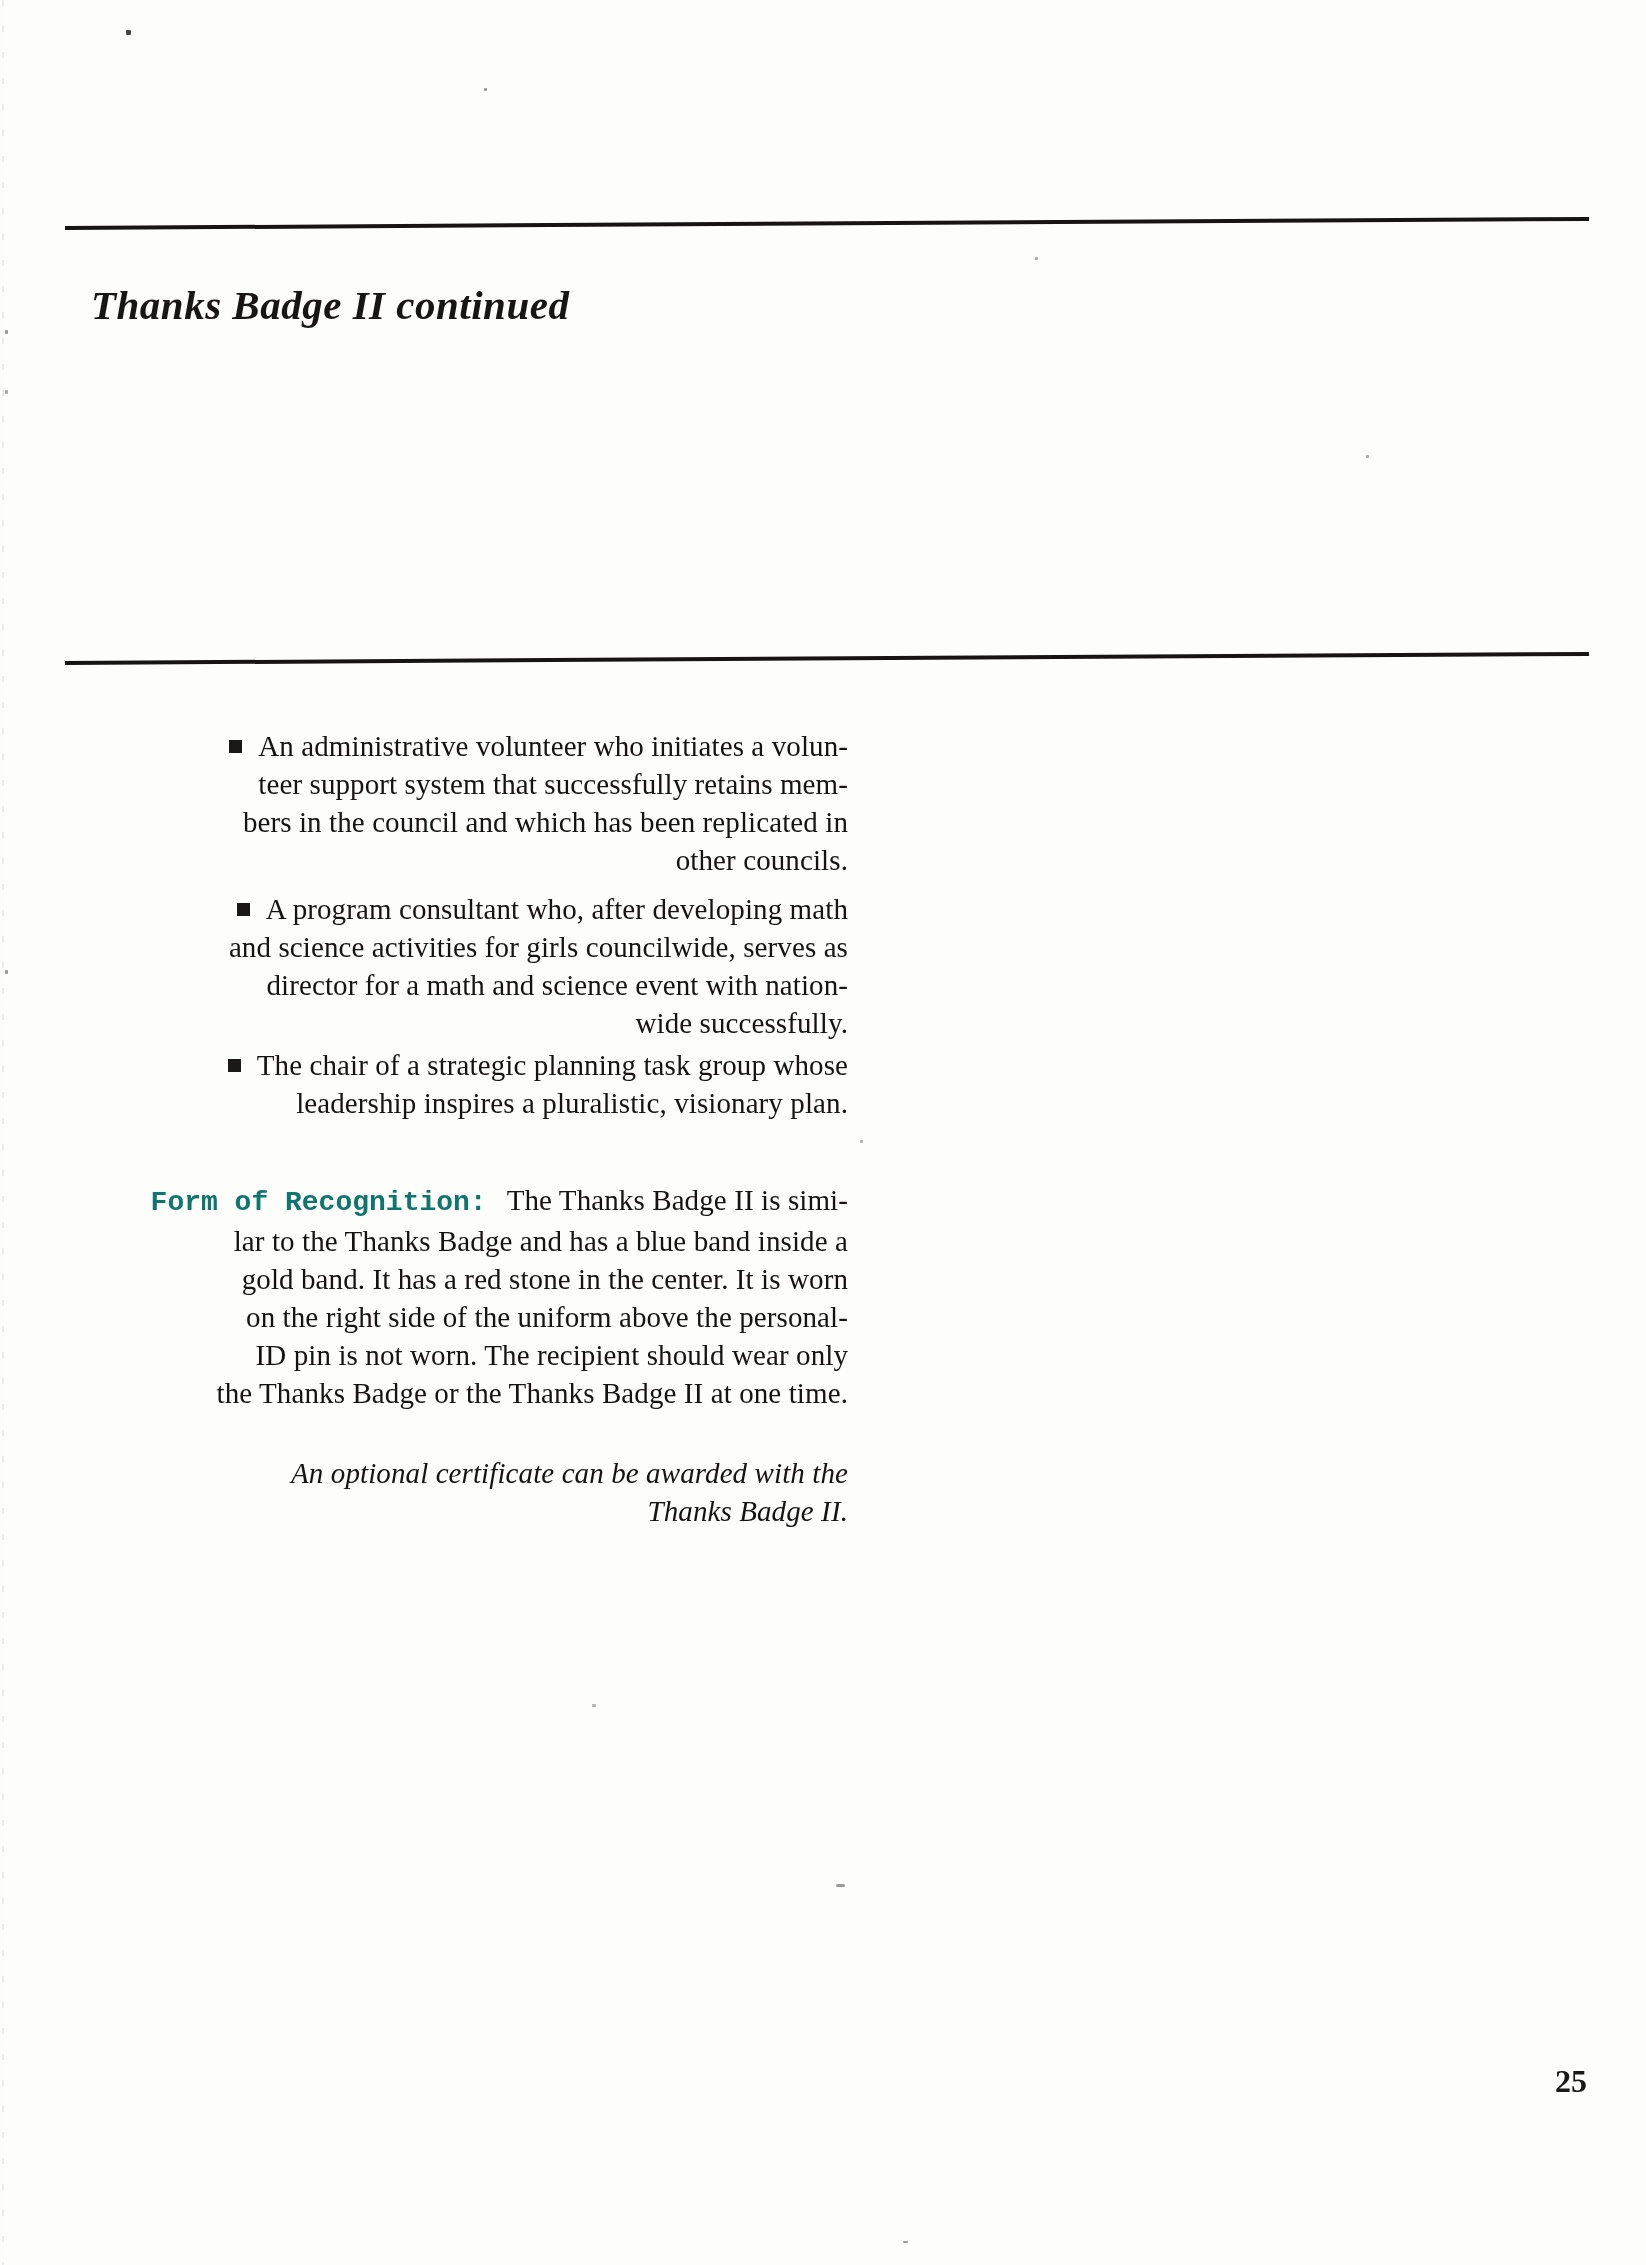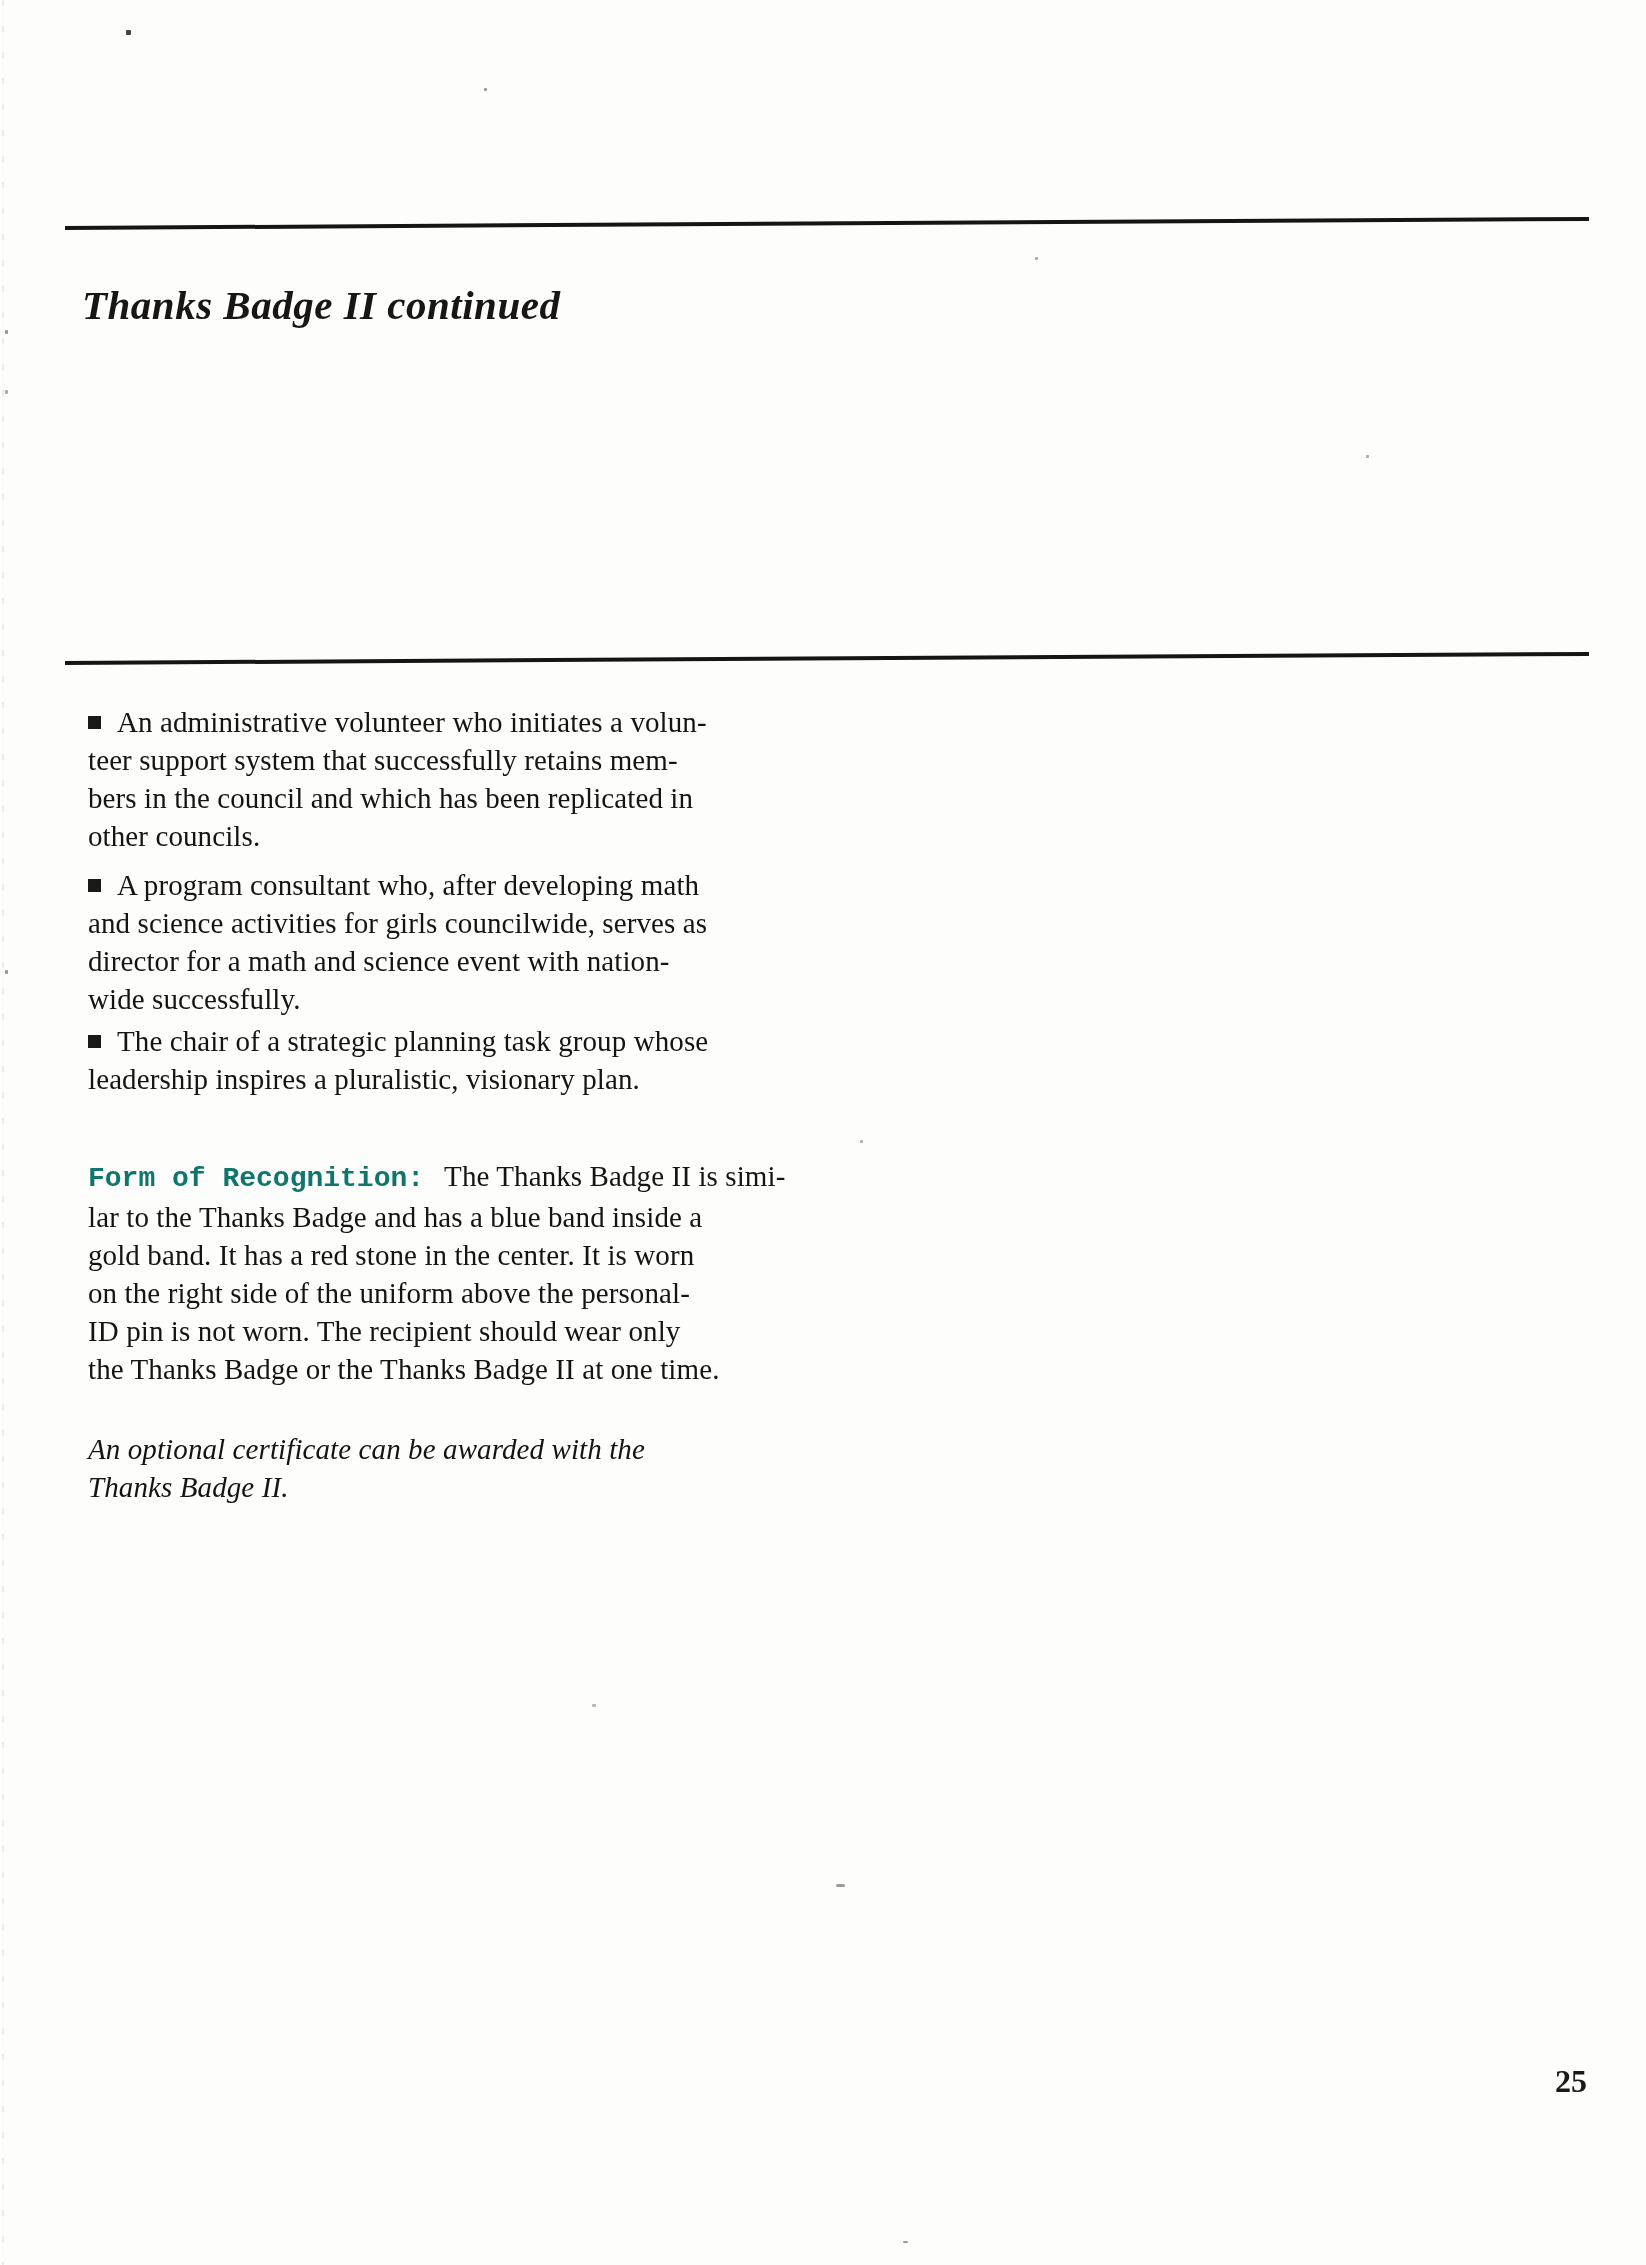--- a/index.html
+++ b/index.html
@@ -24,27 +24,27 @@
   .rule {
     position: absolute; left: 65px; width: 1524px; height: 4px;
     background: #161514;
     transform: rotate(-0.34deg);
     transform-origin: 0 50%;
   }
   .rule-top { top: 226px; }
   .rule-bottom { top: 661px; }
 
   .page-heading {
-    position: absolute; left: 82px; top: 281px;
+    position: absolute; left: 91px; top: 281px;
     font-style: italic; font-size: 41px; letter-spacing: .5px;
     color: #171614; white-space: nowrap;
   }
 
   .text-column {
-    position: absolute; left: 88px; top: 703px; width: 760px;
+    position: absolute; left: 88px; top: 727px; width: 760px; text-align: right;
   }
   .line {
     font-size: 29px; line-height: 38px; white-space: nowrap;
     letter-spacing: .1px;
   }
   .para-b2 { margin-top: 11px; }
   .para-b3 { margin-top: 4px; }
   .para-form { margin-top: 59px; }
   .para-closing { margin-top: 42px; font-style: italic; }
 

